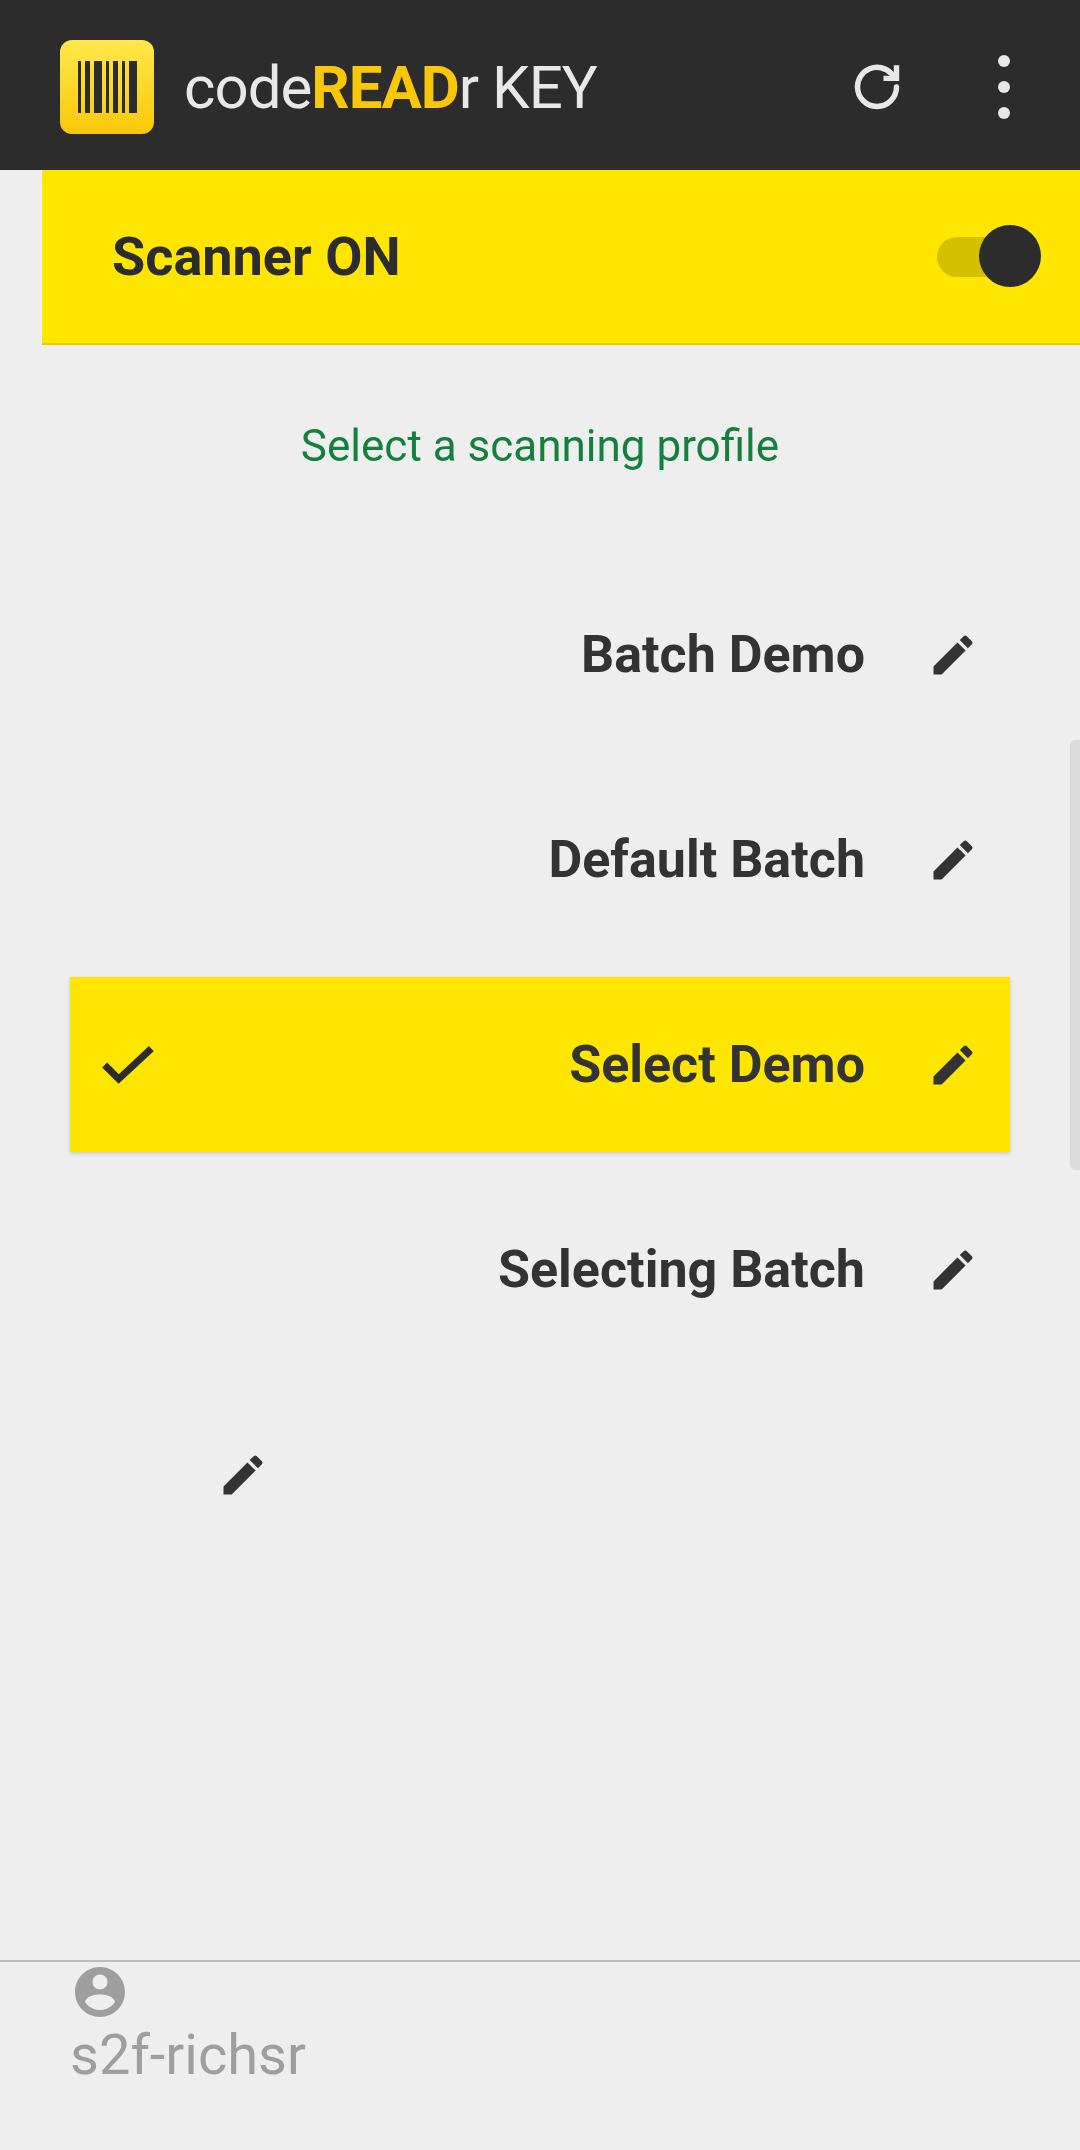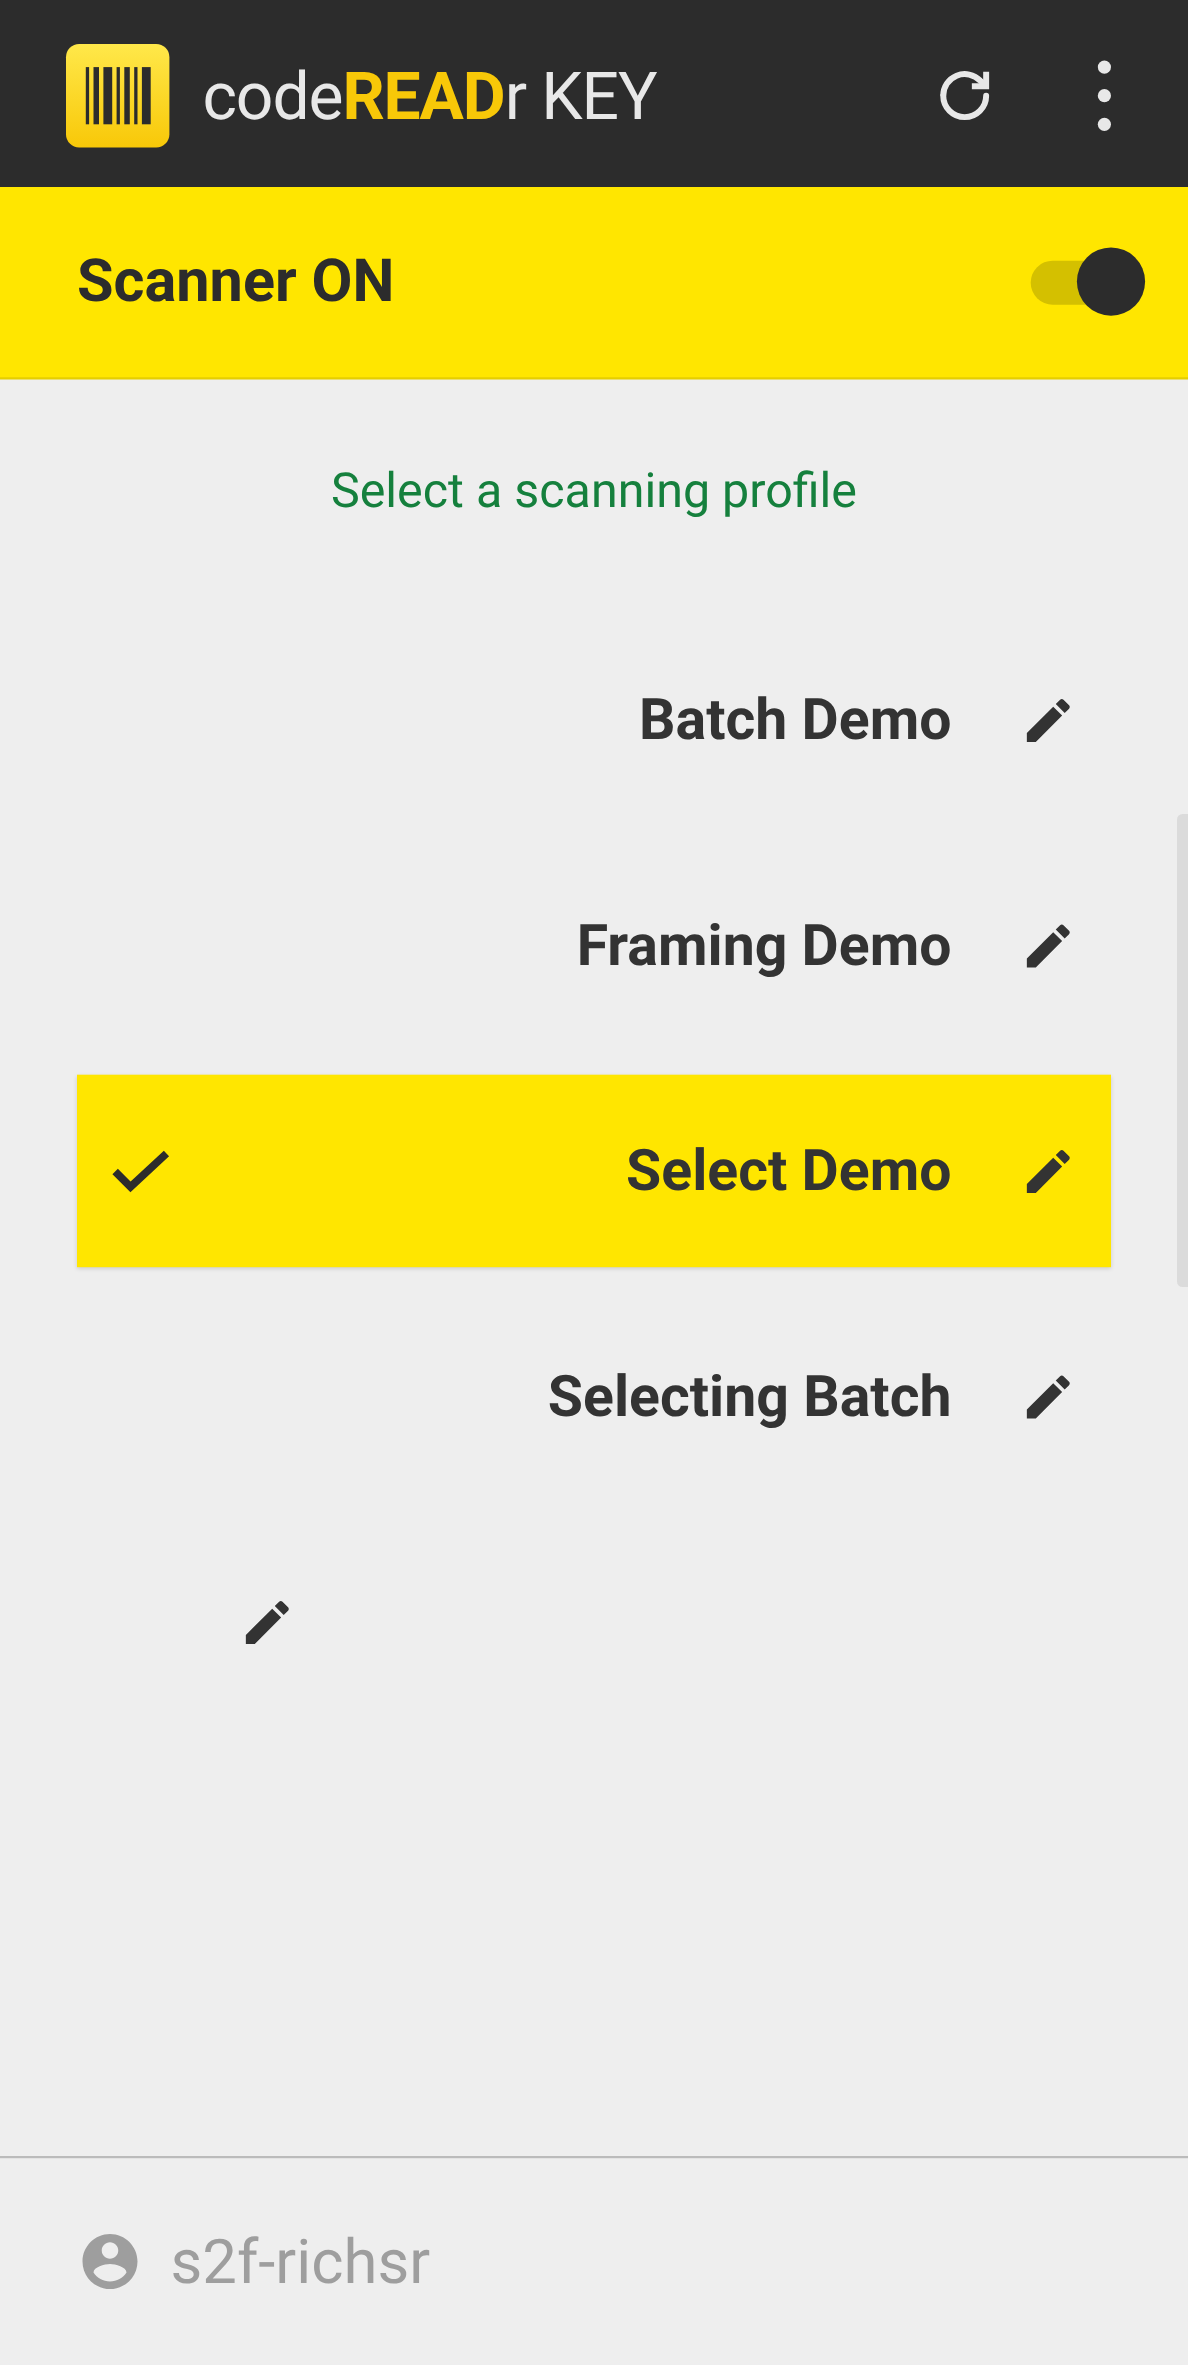--- a/index.html
+++ b/index.html
@@ -89,20 +89,21 @@
       border-radius: 50%;
     }
     .scanner-bar {
       background: #ffe600;
       height: 175px;
       display: flex;
       align-items: center;
       justify-content: space-between;
       padding: 0 45px 0 70px;
       border-bottom: 2px solid rgba(0,0,0,0.1);
+      margin-left: 42px;
     }
     .scanner-label {
       font-size: 54px;
       font-weight: 700;
       color: #2c2c2c;
     }
     .toggle {
       width: 98px;
       height: 40px;
       background: #d4c000;
@@ -166,23 +167,24 @@
       justify-content: center;
     }
     .pencil-icon {
       width: 52px;
       height: 52px;
     }
     .footer {
       height: 190px;
       border-top: 2px solid #bbbbbb;
       display: flex;
-      align-items: center;
+      align-items: flex-start;
       padding: 0 70px;
       background: #eeeeee;
+      flex-direction: column;
     }
     .user-icon {
       width: 60px;
       height: 60px;
       margin-right: 25px;
     }
     .username {
       font-size: 56px;
       color: #9e9e9e;
       font-weight: 400;
@@ -248,21 +250,21 @@
     <div class="profile-name">Batch Demo</div>
     <button class="icon-btn profile-edit">
       <svg class="pencil-icon" viewBox="0 0 24 24" fill="#333333">
         <path d="M3 17.25V21h3.75L17.81 9.94l-3.75-3.75L3 17.25zM20.71 7.04c.39-.39.39-1.02 0-1.41l-2.34-2.34c-.39-.39-1.02-.39-1.41 0l-1.83 1.83 3.75 3.75 1.83-1.83z"></path>
       </svg>
     </button>
   </div>
 
   <div class="profile-row">
     <div class="profile-check"></div>
-    <div class="profile-name">Framing Demo</div>
+    <div class="profile-name">Default Batch</div>
     <button class="icon-btn profile-edit">
       <svg class="pencil-icon" viewBox="0 0 24 24" fill="#333333">
         <path d="M3 17.25V21h3.75L17.81 9.94l-3.75-3.75L3 17.25zM20.71 7.04c.39-.39.39-1.02 0-1.41l-2.34-2.34c-.39-.39-1.02-.39-1.41 0l-1.83 1.83 3.75 3.75 1.83-1.83z"></path>
       </svg>
     </button>
   </div>
 
   <div class="profile-row selected">
     <div class="profile-check">
       <svg class="check-icon" viewBox="0 0 24 18" fill="none" stroke="#2c2c2c" stroke-width="3">

